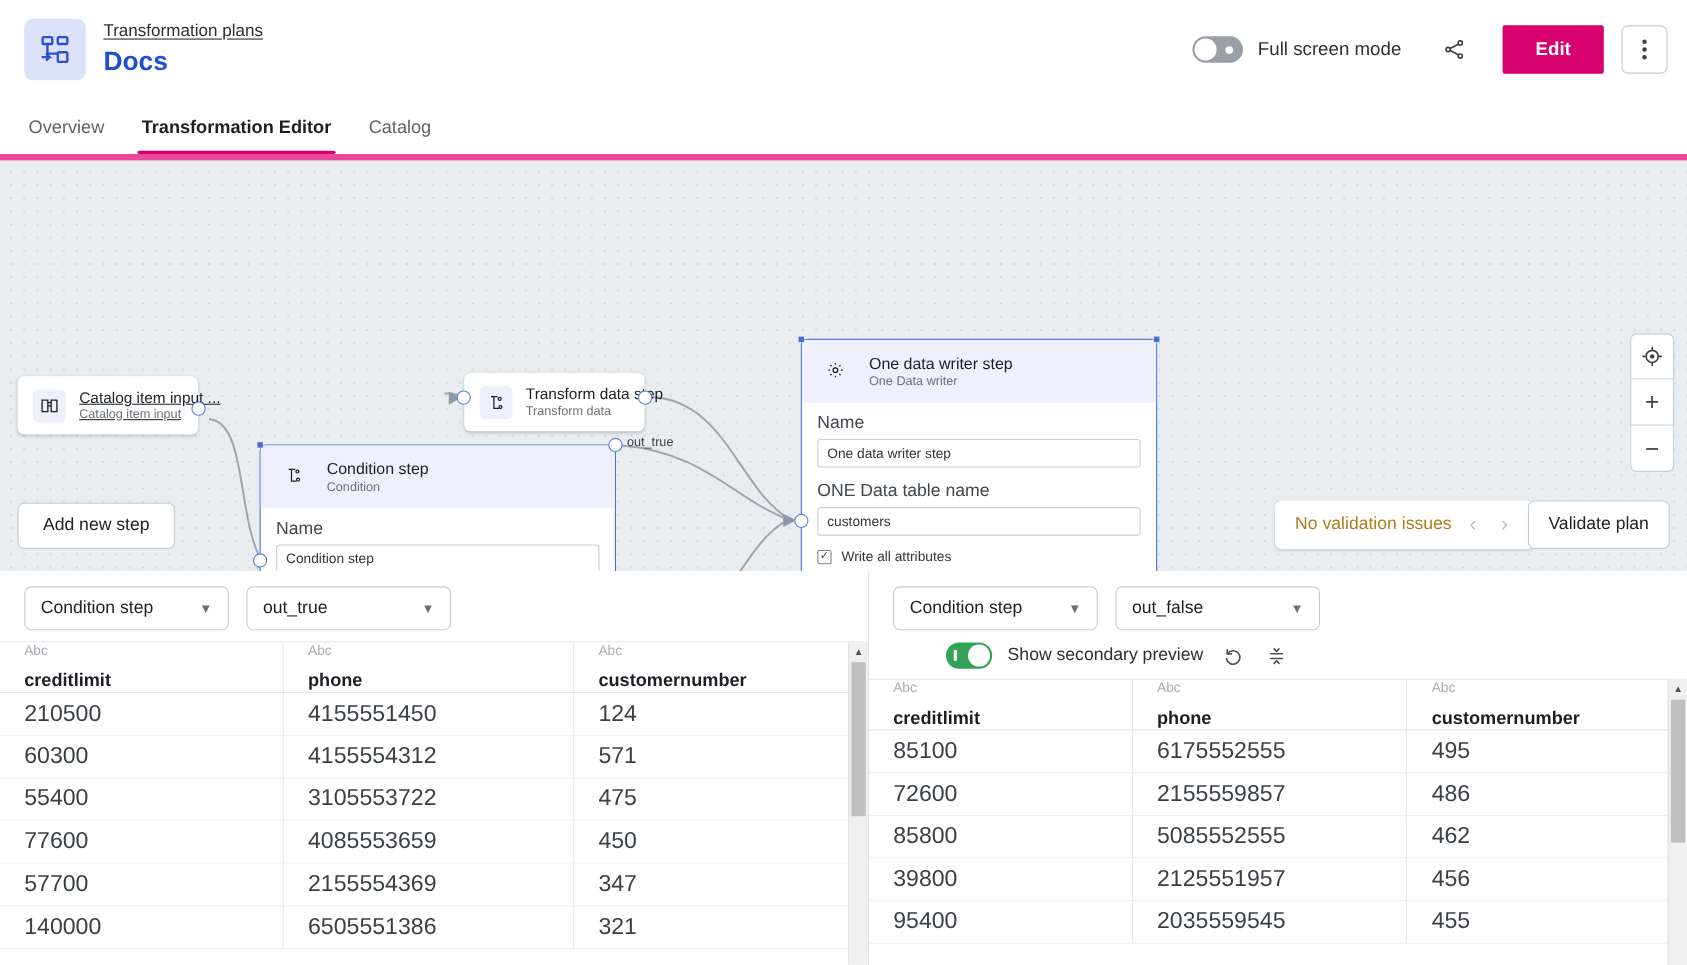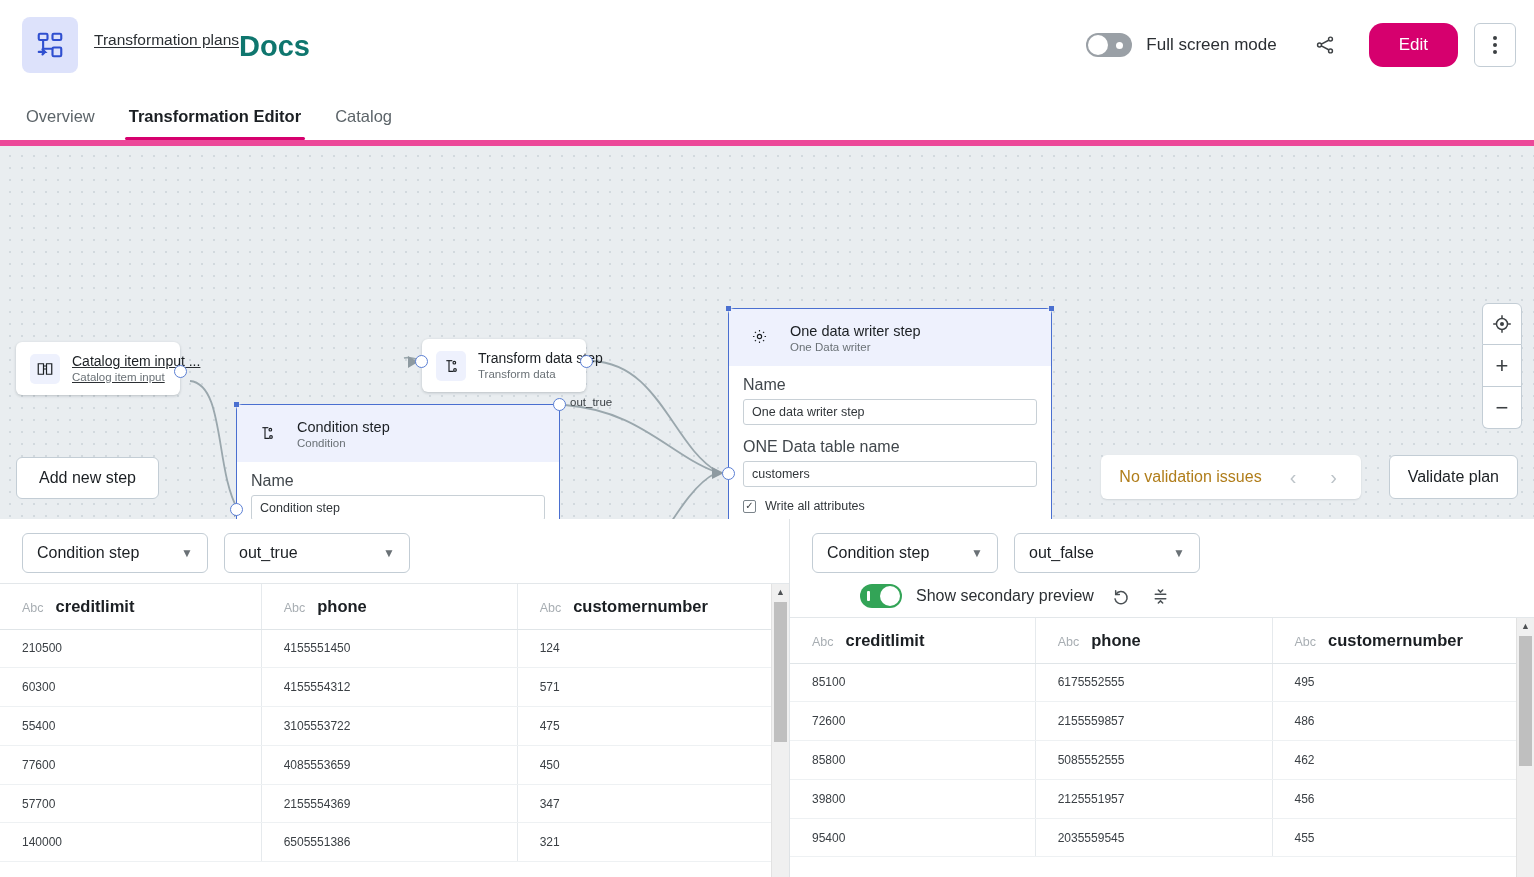--- a/index.html
+++ b/index.html
@@ -21,33 +21,33 @@
     padding: 0 18px 0 22px;
     position: relative;
   }
   .app-icon {
     width: 56px; height: 56px;
     background: #dde2fb;
     border-radius: 8px;
     display: flex; align-items: center; justify-content: center;
     flex: 0 0 auto;
   }
-  .title-block { margin-left: 16px; display: flex; flex-direction: row; justify-content: center; }
+  .title-block { margin-left: 16px; display: flex; flex-direction: column; justify-content: center; }
   .breadcrumb-link {
     font-size: 15.5px;
     color: #2b2f33;
     text-decoration: underline;
     text-underline-offset: 2px;
     cursor: pointer;
     line-height: 22px;
   }
   .page-title {
-    font-size: 29px;
+    font-size: 24px;
     font-weight: bold;
-    color: #0f766e;
+    color: #1d4ed8;
     line-height: 32px;
     margin-top: 1px;
   }
   .header-right {
     margin-left: auto;
     display: flex;
     align-items: center;
     gap: 0;
   }
   .toggle {
@@ -72,23 +72,23 @@
   .share-btn {
     margin-left: 30px; width: 36px; height: 36px;
     display: flex; align-items: center; justify-content: center;
     cursor: pointer; border-radius: 4px;
   }
   .edit-btn {
     margin-left: 26px;
     background: #d6006e;
     color: #ffffff;
     border: none;
-    border-radius: 14px;
+    border-radius: 2px;
     font-size: 17px;
-    font-weight: normal;
+    font-weight: bold;
     font-family: "Liberation Sans", sans-serif;
     padding: 0 30px;
     height: 44px;
     cursor: pointer;
   }
   .kebab-btn {
     margin-left: 16px;
     width: 42px; height: 44px;
     border: 1px solid #c3cdd5;
     border-radius: 6px;
@@ -227,27 +227,27 @@
     display: flex; align-items: center; justify-content: center;
     cursor: pointer;
     font-size: 22px; color: #3c4043;
     font-family: "Liberation Sans", sans-serif;
   }
   .zoom-btn:first-child { border-radius: 6px 6px 0 0; }
   .zoom-btn:last-child  { border-radius: 0 0 6px 6px; border-top: none; }
   .zoom-btn.mid { border-top: none; }
 
   .validation-bar {
-    position: absolute; right: 173px; bottom: 20px;
+    position: absolute; right: 139px; bottom: 20px;
     height: 44px;
     background: #ffffff;
     border-radius: 6px;
     display: flex; align-items: center;
     padding: 0 18px;
-    gap: 22px;
+    gap: 10px;
     box-shadow: 0 1px 2px rgba(20,30,40,.12);
   }
   .validation-text { font-size: 16px; color: #b07d1a; }
   .chev { color: #bcc3c8; font-size: 20px; padding: 0 6px; cursor: pointer; line-height: 1; }
   .validate-btn {
     position: absolute; right: 16px; bottom: 20px;
     background: #ffffff; border: 1px solid #c3cdd5; border-radius: 6px;
     font-size: 16px; color: #1b1f23;
     font-family: "Liberation Sans", sans-serif;
     padding: 0 18px; height: 44px;
@@ -298,25 +298,25 @@
     padding: 0 0 0 22px;
   }
   table.grid th {
     height: 45px;
     background: #ffffff;
     border-bottom: 1px solid #e0e5e8;
     vertical-align: middle;
   }
   table.grid td {
     height: 38.8px;
-    font-size: 12px;
+    font-size: 21px;
     color: #3b4045;
     vertical-align: middle;
   }
-  .th-inner { display: flex; align-items: baseline; gap: 12px; }
+  .th-inner { display: flex; align-items: baseline; gap: 12px; flex-direction: column; }
   .abc { font-size: 12.5px; color: #a8aeb3; }
   .colname { font-size: 16.5px; font-weight: bold; color: #1b1f23; white-space: nowrap; }
 
   .vscroll {
     position: absolute; top: 0; right: 0; width: 18px; bottom: 0;
     background: #f0f0f0; border-left: 1px solid #e2e2e2;
   }
   .vscroll .arrow-up, .vscroll .arrow-dn {
     position: absolute; left: 0; right: 0; height: 16px;
     display: flex; align-items: center; justify-content: center;

